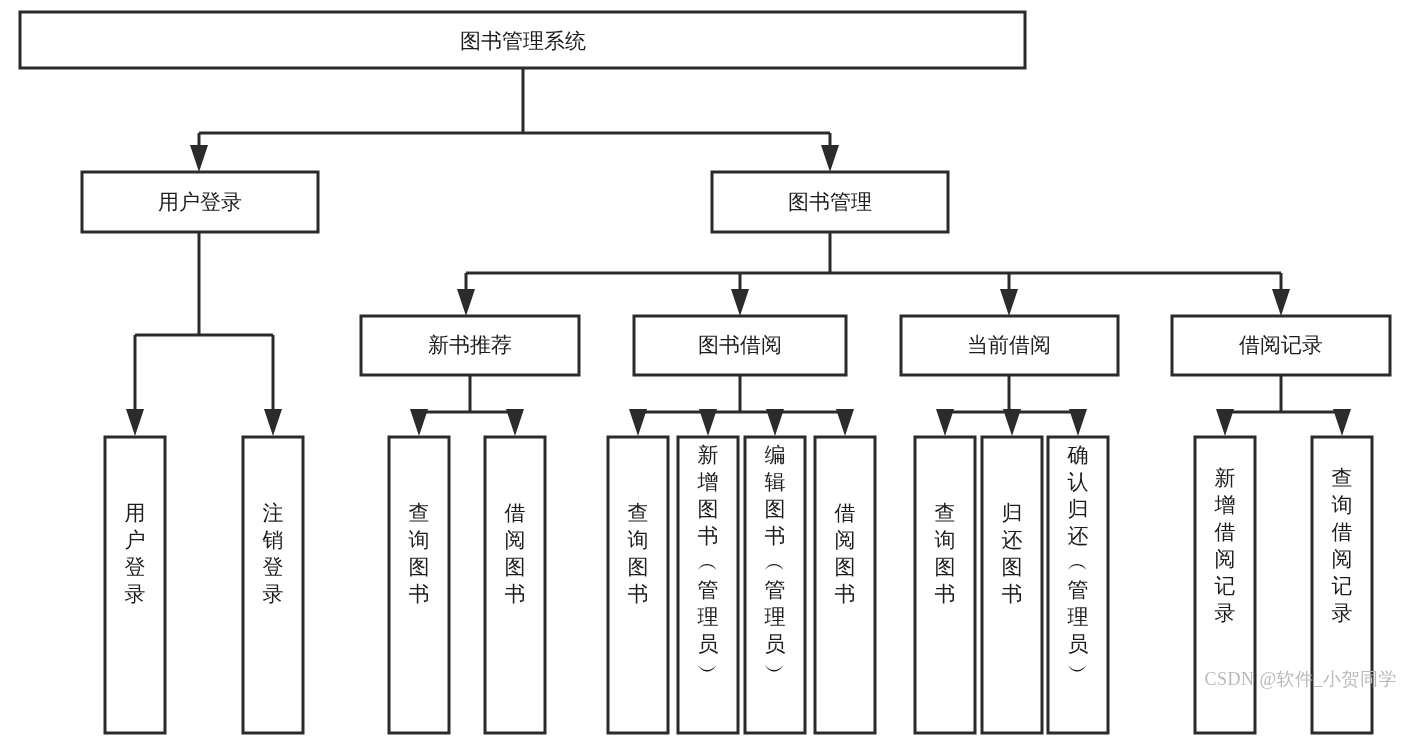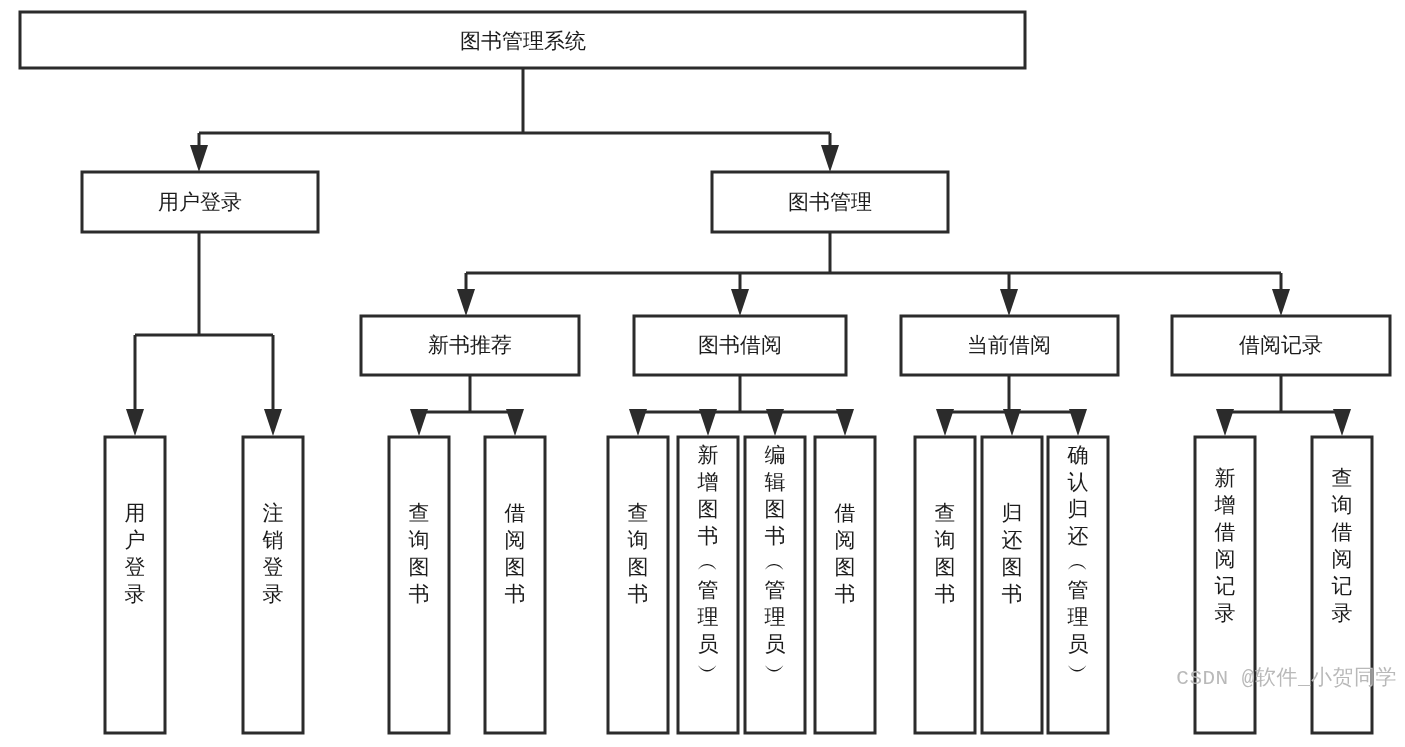--- a/index.html
+++ b/index.html
@@ -47,22 +47,22 @@
   .node-label-v {
     font-family: "Liberation Sans", "DejaVu Sans", sans-serif;
     font-size: 21px;
     fill: #1c1c1c;
     text-anchor: middle;
   }
   .watermark {
     position: absolute;
     right: 8px;
     bottom: 6px;
-    font-family: Liberation Mono, monospace;
-    font-size: 21px;
+    font-family: Liberation Serif, serif;
+    font-size: 18px;
     color: #b9b9b9;
     letter-spacing: 0.5px;
     white-space: nowrap;
     pointer-events: none;
   }
 </style>
 </head>
 <body>
 
 <div id="diagram-root">

